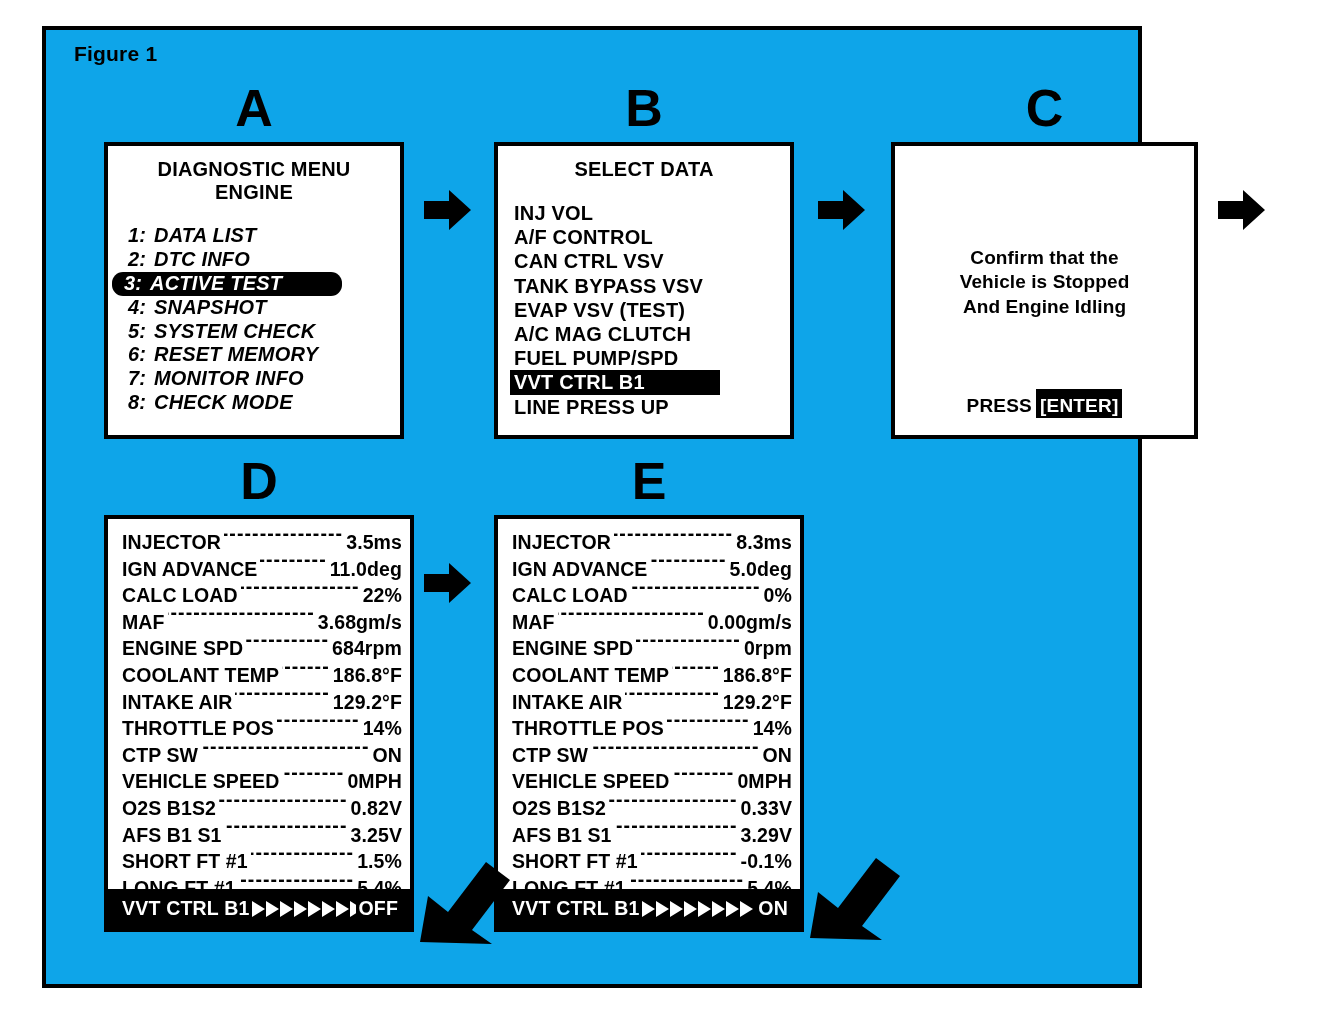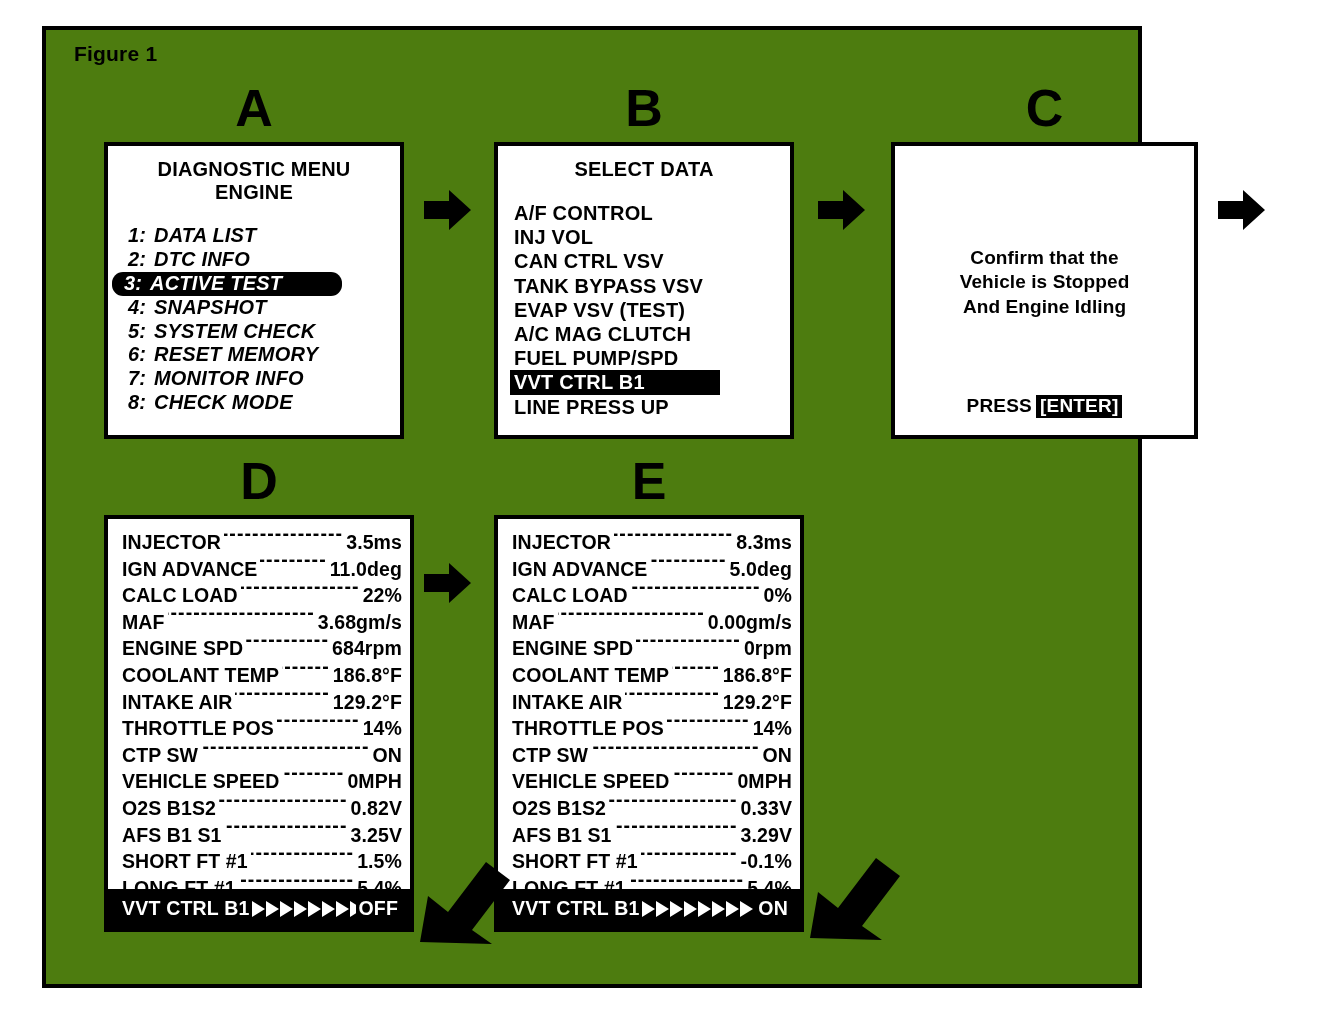--- a/index.html
+++ b/index.html
@@ -17,21 +17,21 @@
   }
 
   #figure-frame {
     position: absolute;
     left: 42px;
     top: 26px;
     width: 1100px;
     height: 962px;
     border: 4px solid #000000;
     box-sizing: border-box;
-    background: #4d7c0f;
+    background: #0ea5e9;
   }
 
   #figure-caption {
     position: absolute;
     left: 28px;
     top: 12px;
     font-size: 21px;
     font-weight: bold;
     letter-spacing: 0.2px;
   }
@@ -140,21 +140,21 @@
     left: 0; right: 0;
     bottom: 18px;
     text-align: center;
     font-size: 19px;
     font-weight: bold;
     letter-spacing: 0.2px;
   }
   .confirm-press .key {
     background: #000000;
     color: #ffffff;
-    padding: 0 4px 2px 4px;
+    padding: 6px 4px 2px 4px;
     margin-left: 4px;
   }
 
   
   .data-list {
     padding: 10px 0 0 0;
   }
   .data-row {
     display: flex;
     align-items: baseline;
@@ -286,24 +286,24 @@
         <div class="menu-row-wrap">
           <div class="menu-row"><span class="num">8:</span><span>CHECK MODE</span></div>
         </div>
       </div>
   </div>
 
   <div class="panel" id="panel-b">
     <div class="sd-title">SELECT DATA</div>
     <div class="sd-list" id="sd-b-list">
         <div>
+          <div class="sd-row">INJ VOL</div>
+        </div>
+        <div>
           <div class="sd-row">A/F CONTROL</div>
-        </div>
-        <div>
-          <div class="sd-row">INJ VOL</div>
         </div>
         <div>
           <div class="sd-row">CAN CTRL VSV</div>
         </div>
         <div>
           <div class="sd-row">TANK BYPASS VSV</div>
         </div>
         <div>
           <div class="sd-row">EVAP VSV (TEST)</div>
         </div>

